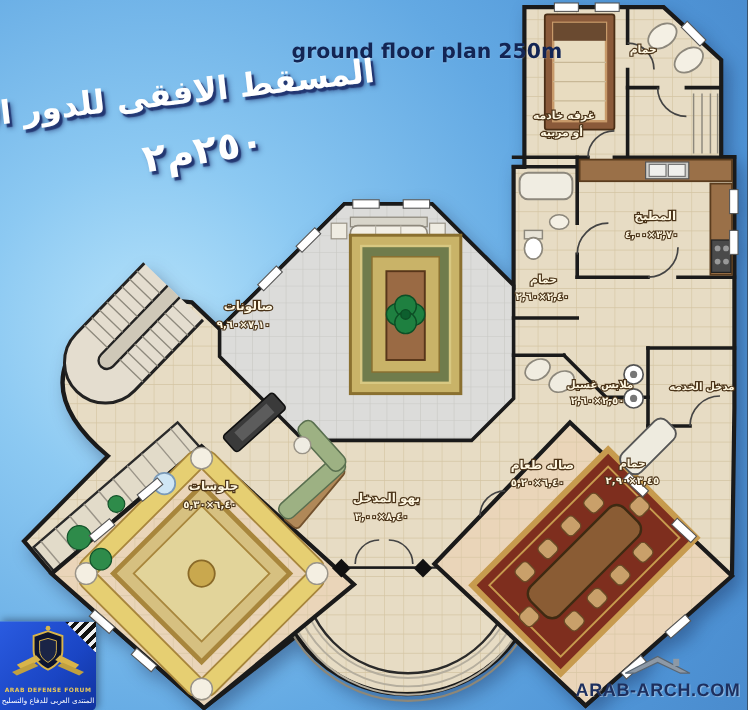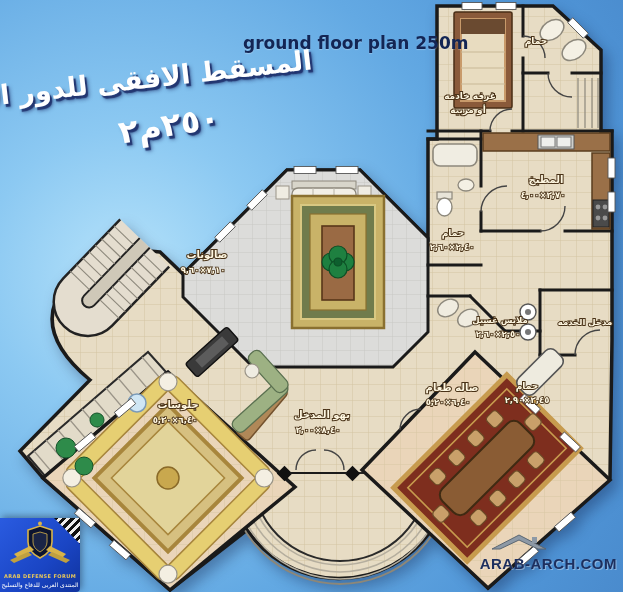--- a/index.html
+++ b/index.html
@@ -30,21 +30,21 @@
     transform:rotate(-9deg);
     text-shadow:2px 3px 1px rgba(25,40,100,.85),3px 4px 4px rgba(25,40,100,.5);
     z-index:5;white-space:nowrap;
   }
   svg.plan{position:absolute;left:0;top:0;filter:drop-shadow(5px 7px 7px rgba(10,20,60,.35));}
   .lbl{font-family:"DejaVu Sans",sans-serif;font-size:10px;font-weight:bold;
        fill:#fff8e2;stroke:#4a3318;stroke-width:2px;paint-order:stroke;text-anchor:middle;}
   .dims{font-family:"DejaVu Sans",sans-serif;font-size:8.5px;font-weight:bold;
        fill:#fff8e2;stroke:#4a3318;stroke-width:1.8px;paint-order:stroke;text-anchor:middle;}
   .watermark{
-    position:absolute;right:6px;bottom:20px;z-index:6;
+    position:absolute;right:6px;bottom:8px;z-index:6;text-align:center;
   }
   .watermark .wm-text{
     font-size:15px;font-weight:bold;color:#1d2f5e;letter-spacing:.5px;
     text-shadow:1px 1px 0 rgba(255,255,255,.35);
     font-family:"Liberation Sans",sans-serif;
   }
   .logo{
     position:absolute;left:0;bottom:0;width:80px;height:74px;z-index:6;
     background:linear-gradient(135deg,#2a5be0 0%,#1a45c4 60%,#10339e 100%);
     border-radius:0 10px 4px 0;

